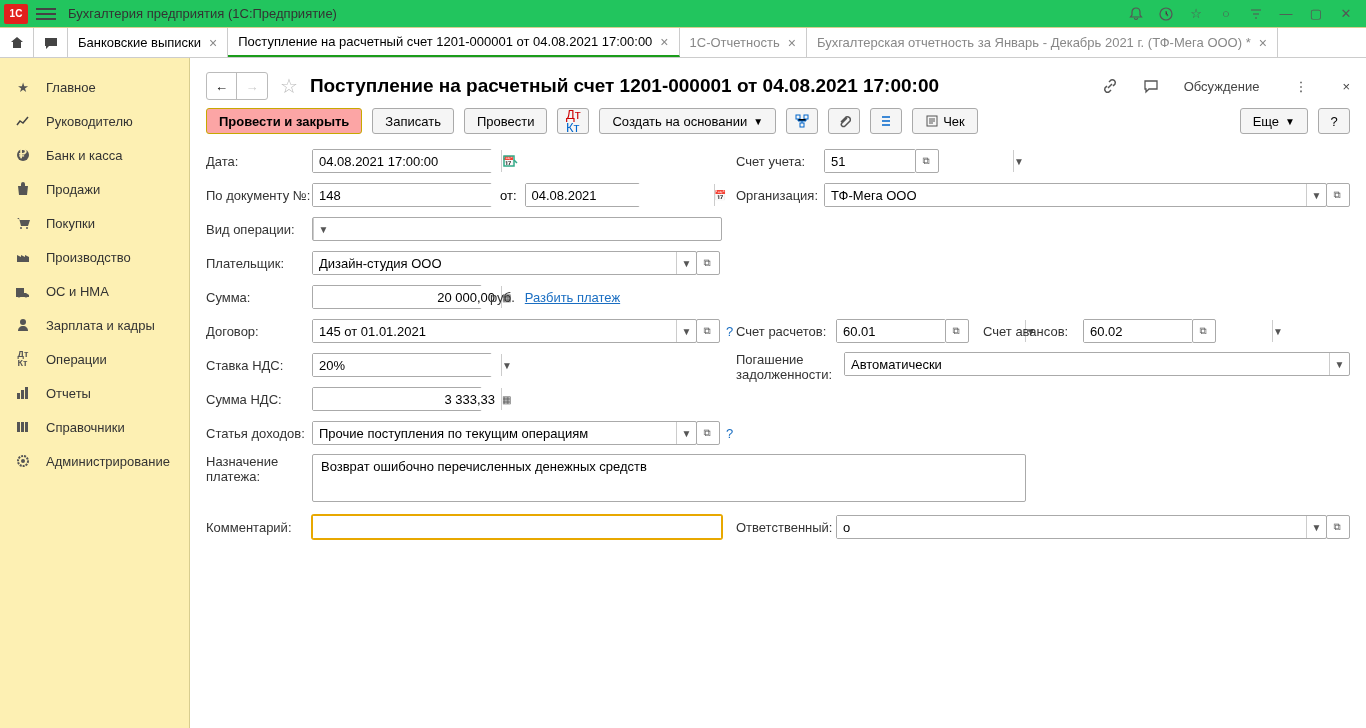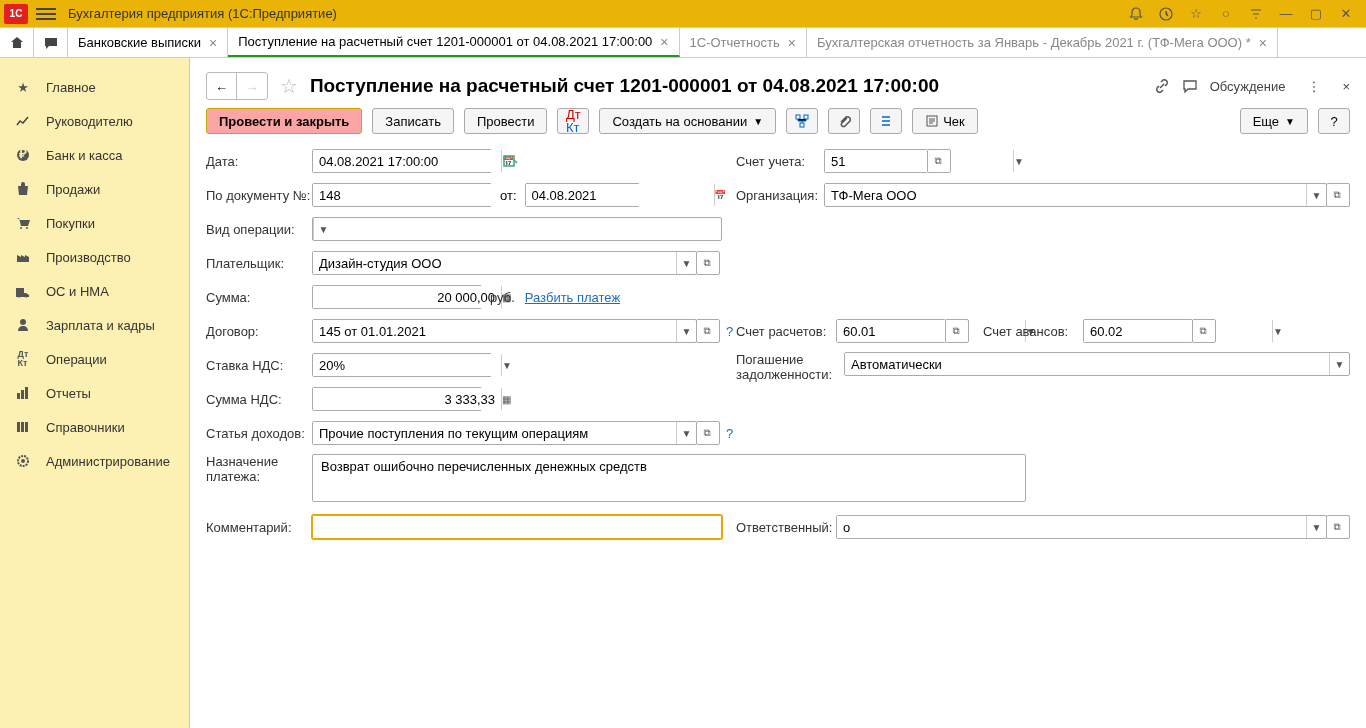--- a/index.html
+++ b/index.html
@@ -1,19 +1,19 @@
 <!DOCTYPE html>
 <html><head>
 <meta charset="utf-8">
 <style>
 * { box-sizing: border-box; margin: 0; padding: 0; font-family: Arial, sans-serif; font-size: 13px; }
 body { width: 1366px; height: 728px; overflow: hidden; background: #fff; }
 
 
-.titlebar { height: 28px; background: #eab308; border-bottom: 1px solid #d8cd8f; display: flex; align-items: center; padding: 0 4px; }
+.titlebar { height: 28px; background: #22c55e; border-bottom: 1px solid #d8cd8f; display: flex; align-items: center; padding: 0 4px; }
 .logo-1c { width: 24px; height: 20px; background: #e2211c; border-radius: 2px; color: #fff; font-weight: bold; display: flex; align-items: center; justify-content: center; font-size: 10px; margin-right: 8px; }
 .hamburger { width: 20px; display: flex; flex-direction: column; gap: 3px; cursor: pointer; margin-right: 12px; }
 .hamburger span { height: 2px; background: #444; }
 .title-text { flex: 1; color: #333; }
 .title-icons { display: flex; gap: 14px; align-items: center; padding-right: 8px; }
 .title-icon { width: 16px; height: 16px; display: flex; align-items: center; justify-content: center; color: #555; cursor: pointer; }
 
 
 .tabbar { height: 30px; background: #fff; border-bottom: 1px solid #ccc; display: flex; align-items: stretch; }
 .tabbar .icon-tab { width: 34px; display: flex; align-items: center; justify-content: center; border-right: 1px solid #ccc; }
@@ -30,21 +30,21 @@
 
 .content { flex: 1; padding: 14px 16px; overflow: auto; }
 
 
 .page-header { display: flex; align-items: center; gap: 12px; margin-bottom: 8px; }
 .nav-arrows { display: flex; border: 1px solid #bbb; border-radius: 3px; }
 .nav-arrows div { width: 30px; height: 26px; display: flex; align-items: center; justify-content: center; }
 .nav-arrows div:first-child { border-right: 1px solid #bbb; }
 .star { font-size: 20px; color: #bbb; }
 .page-title { font-size: 19px; font-weight: bold; flex: 1; }
-.header-actions { display: flex; gap: 12px; align-items: center; color: #444; }
+.header-actions { display: flex; gap: 25px; align-items: center; color: #444; }
 
 .toolbar { display: flex; gap: 10px; align-items: center; margin-bottom: 14px; }
 .btn { height: 26px; padding: 0 12px; border: 1px solid #aaa; border-radius: 3px; background: #f5f5f5; cursor: pointer; display: flex; align-items: center; }
 .btn.primary { background: #fca5a5; border-color: #c7a800; font-weight: bold; }
 .btn.icon-only { width: 32px; padding: 0; justify-content: center; }
 .btn .chev { margin-left: 6px; font-size: 10px; }
 .form-row { display: flex; align-items: center; margin-bottom: 8px; min-height: 26px; }
 .form-label { width: 106px; color: #333; flex-shrink: 0; }
 .input-wrap { display: flex; border: 1px solid #aaa; border-radius: 2px; height: 24px; background: #fff; }
 .input-wrap.focus { border: 1px solid #e8a800; box-shadow: 0 0 0 1px #e8a800; }
@@ -381,21 +381,21 @@
           <div class="input-wrap" style="width:24px;margin-left:-1px">
               <div class="input-btn" style="border:none">⧉</div>
             </div>
           <span class="help-icon">?</span>
         </div>
       </div>
 
       <div style="flex:1">
         <div class="form-row">
           <div class="form-label" style="width:88px">Счет учета:</div>
-          <div class="input-wrap" style="width:104px">
+          <div class="input-wrap" style="width:92px">
               <input value="51" style="">
               <div class="input-btn">▼</div>
             </div>
           <div class="input-wrap" style="width:24px;margin-left:-1px">
               <div class="input-btn" style="border:none">⧉</div>
             </div>
         </div>
         <div class="form-row">
           <div class="form-label" style="width:88px">Организация:</div>
           <div class="input-wrap" style="flex:1">

